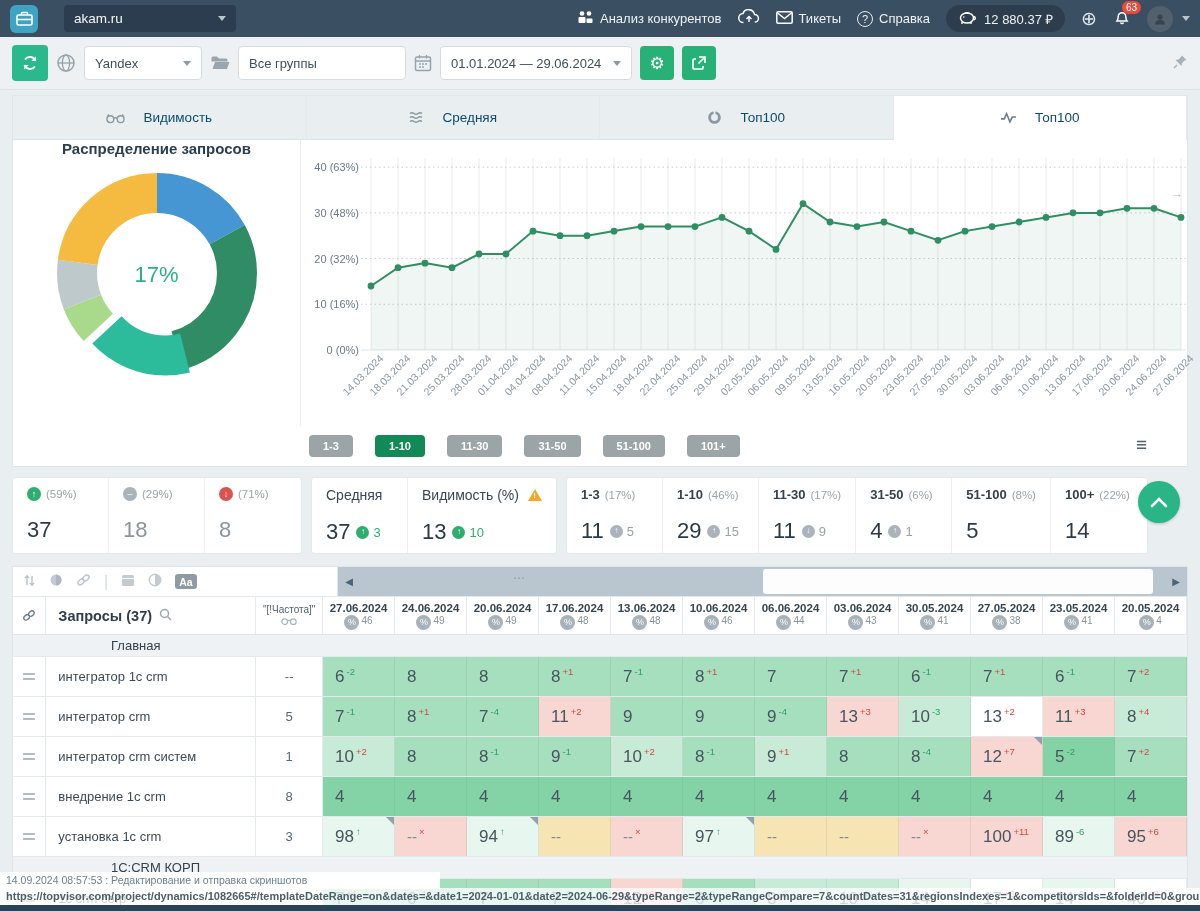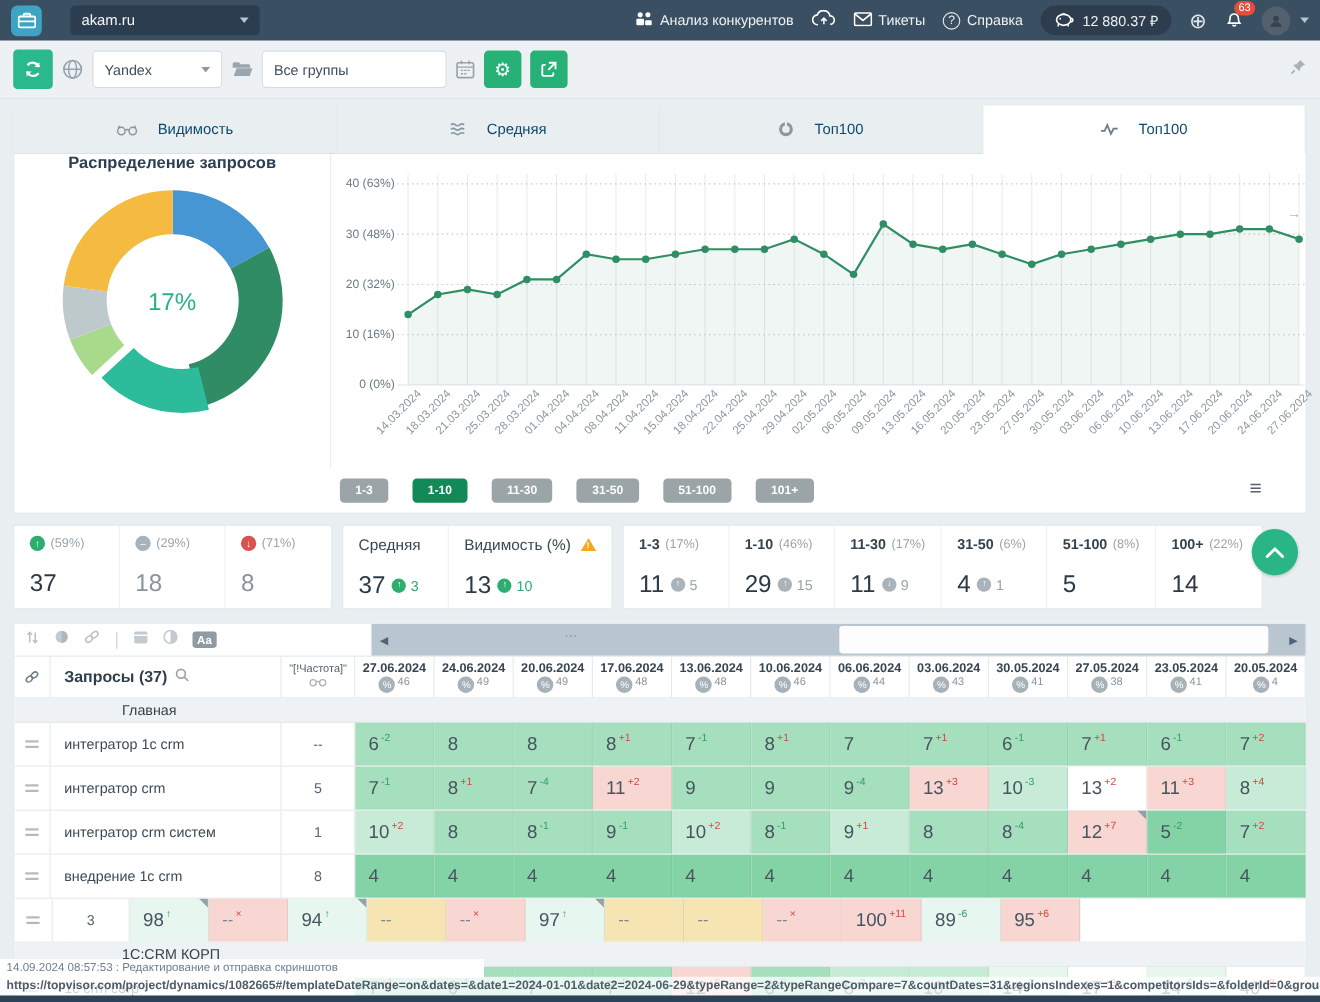--- a/index.html
+++ b/index.html
@@ -214,20 +214,24 @@
     </span>
   <div class="sel w-groups">
     <span>Все группы</span>
   </div>
   <span class="tool-ic">
       <svg width="18" height="18" viewBox="0 0 18 18">
         <rect x="1.5" y="3" width="15" height="13.5" rx="1.5" fill="none" stroke="#97a3ab" stroke-width="1.5"></rect>
         <path d="M1.5 7 h15 M5.5 1 v3.5 M12.5 1 v3.5 M5 10 h2 M8 10 h2 M11 10 h2 M5 13 h2 M8 13 h2" stroke="#97a3ab" stroke-width="1.3"></path>
       </svg>
     </span>
+  <div class="sel w-dates">
+    <span>01.01.2024 — 29.06.2024</span>
+      <span class="chev"></span>
+  </div>
   <button class="btn-green sm">
       <span style="font-size:17px;">⚙</span>
     </button>
   <button class="btn-green sm">
     <svg width="16" height="16" viewBox="0 0 16 16">
         <path d="M5 4 H3 a1 1 0 0 0-1 1 v8 a1 1 0 0 0 1 1 h8 a1 1 0 0 0 1-1 V11" fill="none" stroke="#fff" stroke-width="1.7"></path>
         <path d="M8 2 h6 v6 M14 2 L7.5 8.5" stroke="#fff" stroke-width="1.7" fill="none"></path>
       </svg>
   </button>
   <span class="pin-right"><svg width="15" height="15" viewBox="0 0 15 15">
@@ -911,20 +915,21 @@
           </div>
           <div class="cell bg-g1">
             <span class="cv">4</span>
           </div>
         </div>
   </div>
       <div class="trow">
     <div class="c-handle">
           <span class="handle-ic"></span>
         </div>
+    <div class="c-name">установка 1с crm</div>
     <div class="c-freq">3</div>
     <div class="cells">
           <div class="cell bg-g4 note">
             <span class="cv">98</span>
             <sup class="sup-g">↑</sup>
           </div>
           <div class="cell bg-pk dash">
             <span class="cv">--</span>
             <sup class="sup-r">×</sup>
           </div>

